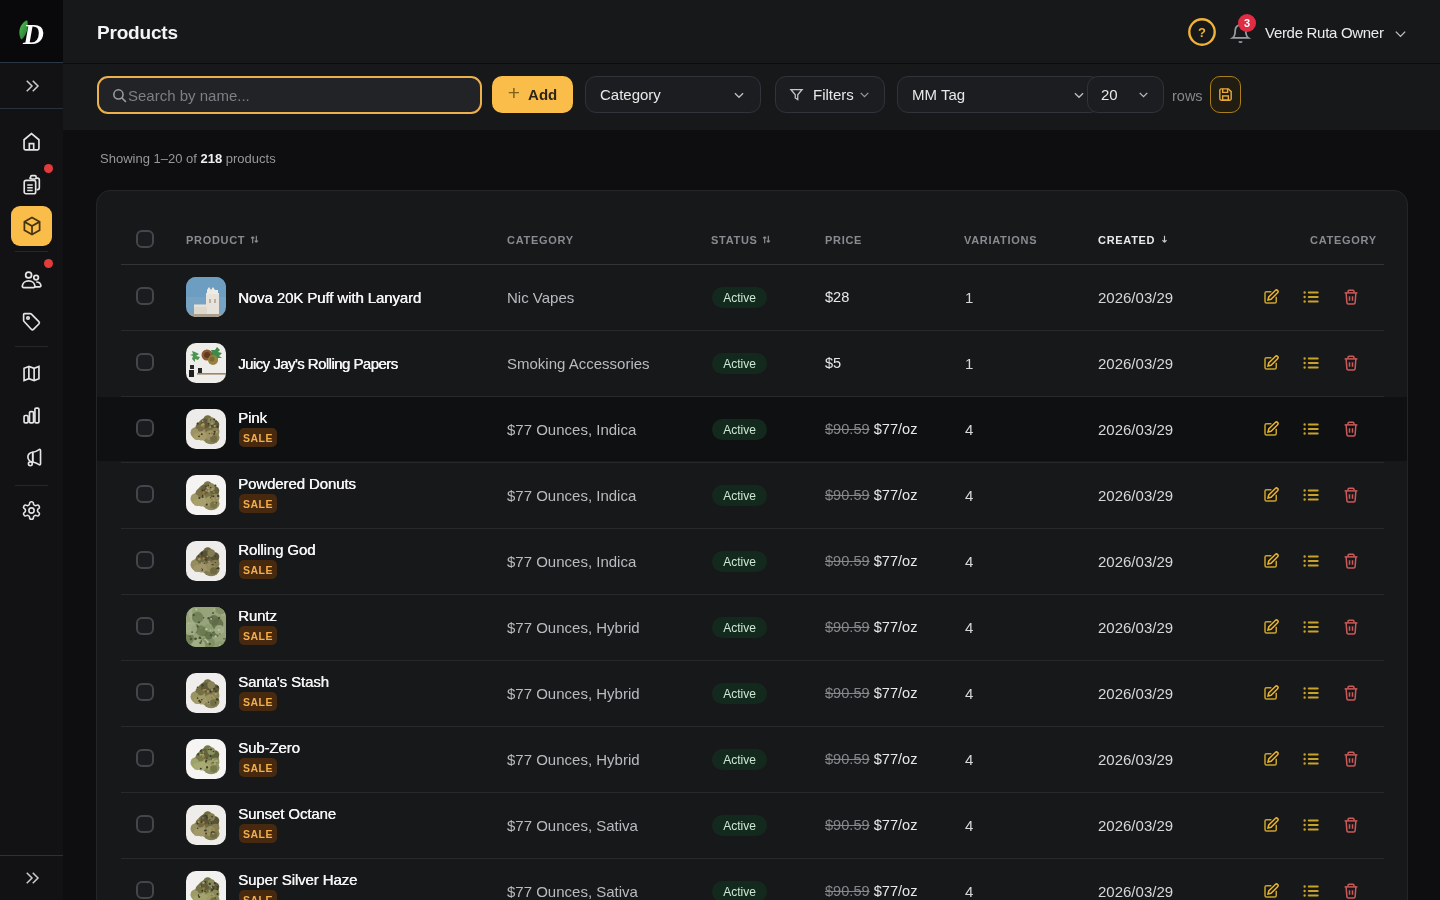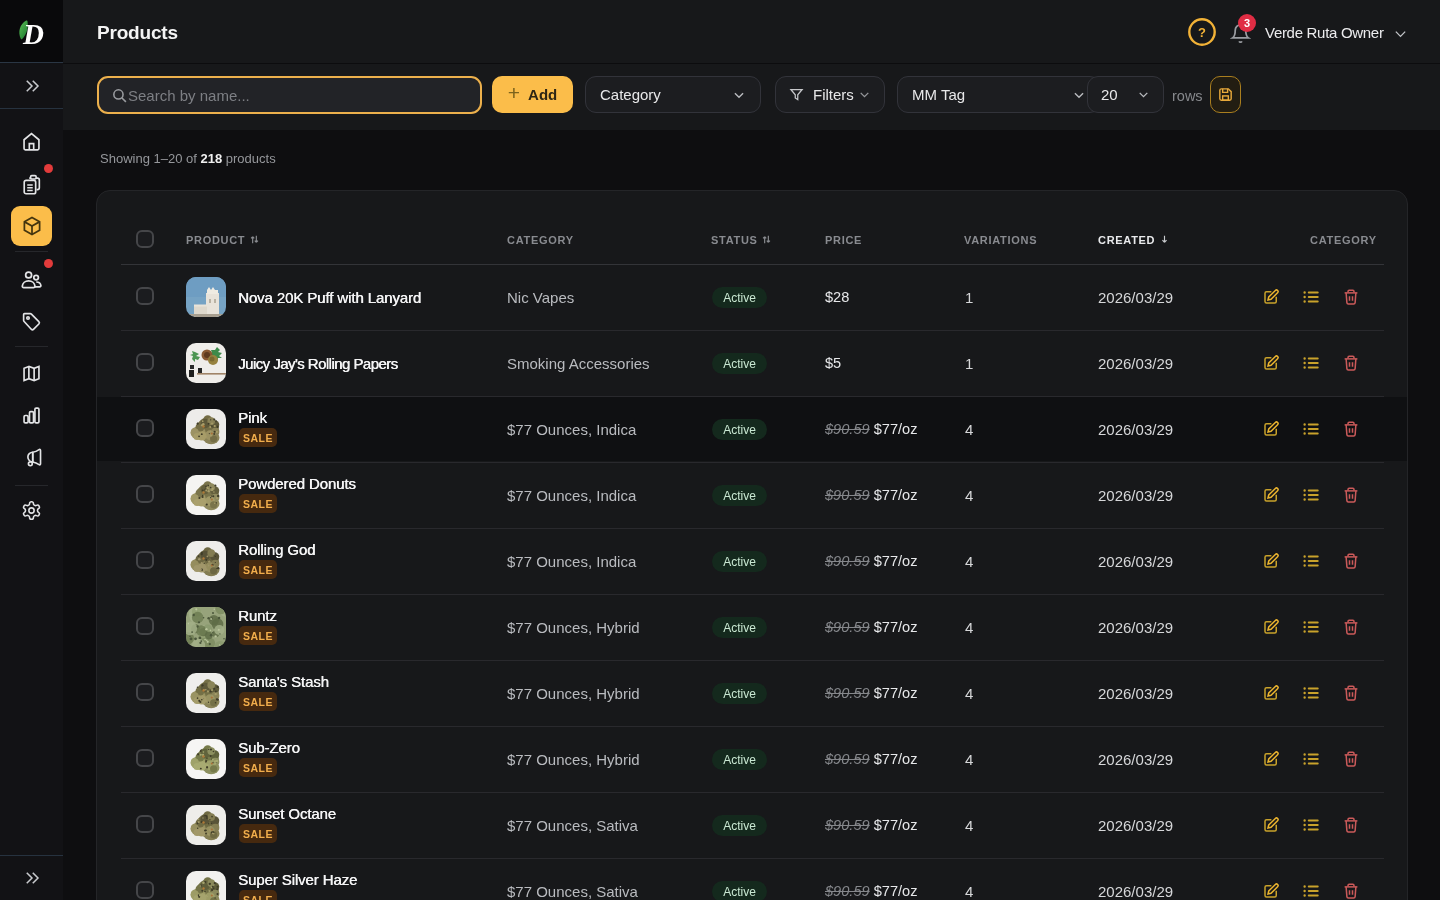--- a/index.html
+++ b/index.html
@@ -30,21 +30,21 @@
 #card { position:absolute; left:96px; top:190px; width:1312px; height:760px; background:#17181a; border:1px solid #242528; border-radius:14px; }
 .hlabel { position:absolute; top:234px; font-size:11px; font-weight:bold; letter-spacing:0.7px; color:#898b90; }
 .hsep { position:absolute; left:121px; top:264px; width:1263px; height:1px; background:#333438; }
 .rowsep { position:absolute; left:121px; width:1263px; height:1px; background:#29292d; }
 .cbox { position:absolute; left:136px; width:18px; height:18px; border:2px solid #454649; border-radius:6px; background:#1b1c1f; }
 .thumb { position:absolute; left:186px; width:40px; height:40px; border-radius:10px; overflow:hidden; }
 .pname { position:absolute; left:238px; font-size:15px; font-weight:normal; color:#f4f4f5; letter-spacing:-0.1px; text-shadow:0.4px 0 0 currentColor; }
 .cat { position:absolute; left:507px; font-size:15px; color:#b9bbbf; }
 .pill { position:absolute; left:712px; width:55px; height:21px; background:#14291d; border-radius:11px; color:#c9e8d2; font-size:12px; display:flex; align-items:center; justify-content:center; }
 .price { position:absolute; left:825px; font-size:14.6px; color:#e7e8ea; }
-.oldp { color:#85878b; text-decoration:line-through;font-style:italic; }
+.oldp { color:#85878b; text-decoration:line-through; }
 .vari { position:absolute; left:965px; font-size:15px; color:#d6d7d9; }
 .created { position:absolute; left:1098px; font-size:15px; color:#d6d7d9; }
 .sale { position:absolute; left:239px; width:38px; height:19px; background:#46290f; border-radius:5px; color:#f2ae4c; font-size:10.5px; font-weight:bold; display:flex; align-items:center; justify-content:center; letter-spacing:0.5px; }
 .act { position:absolute; width:18px; height:18px; }
 #hoverrow { position:absolute; left:97px; top:397px; width:1310px; height:64px; background:#0f1012; }
 </style>
 </head>
 <body>
 <div id="topbar"></div>
 <div id="content"></div>

